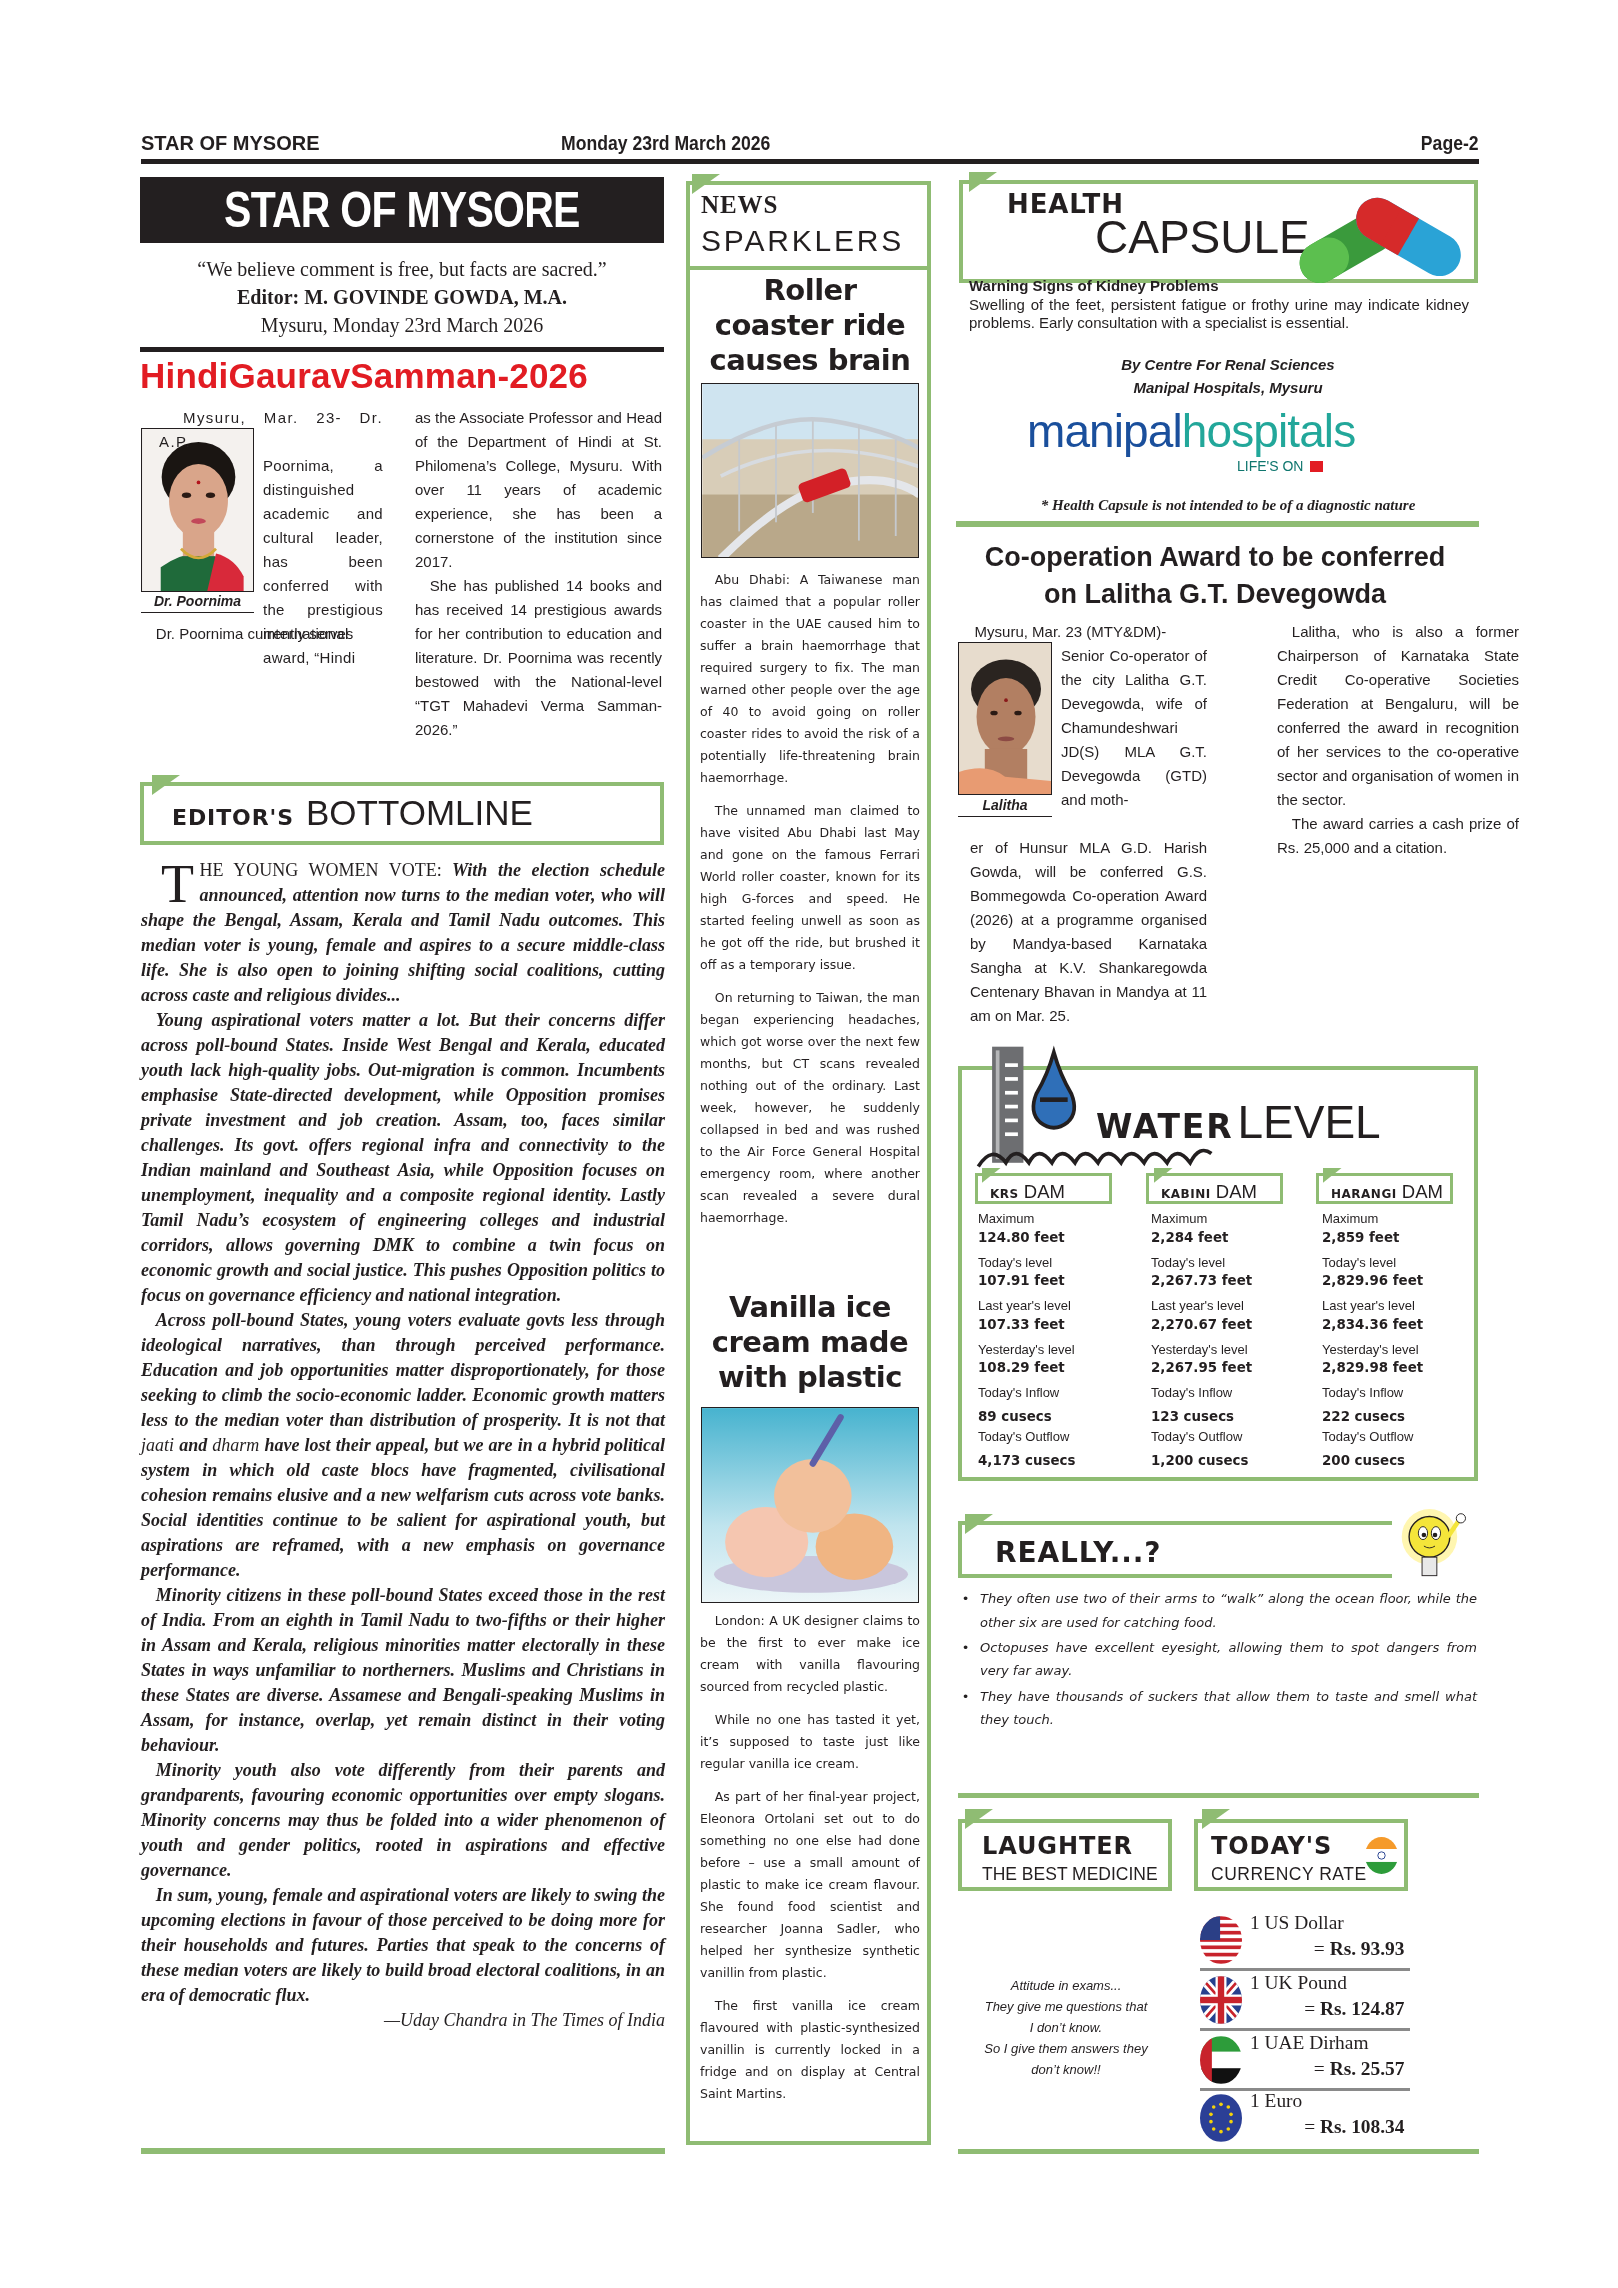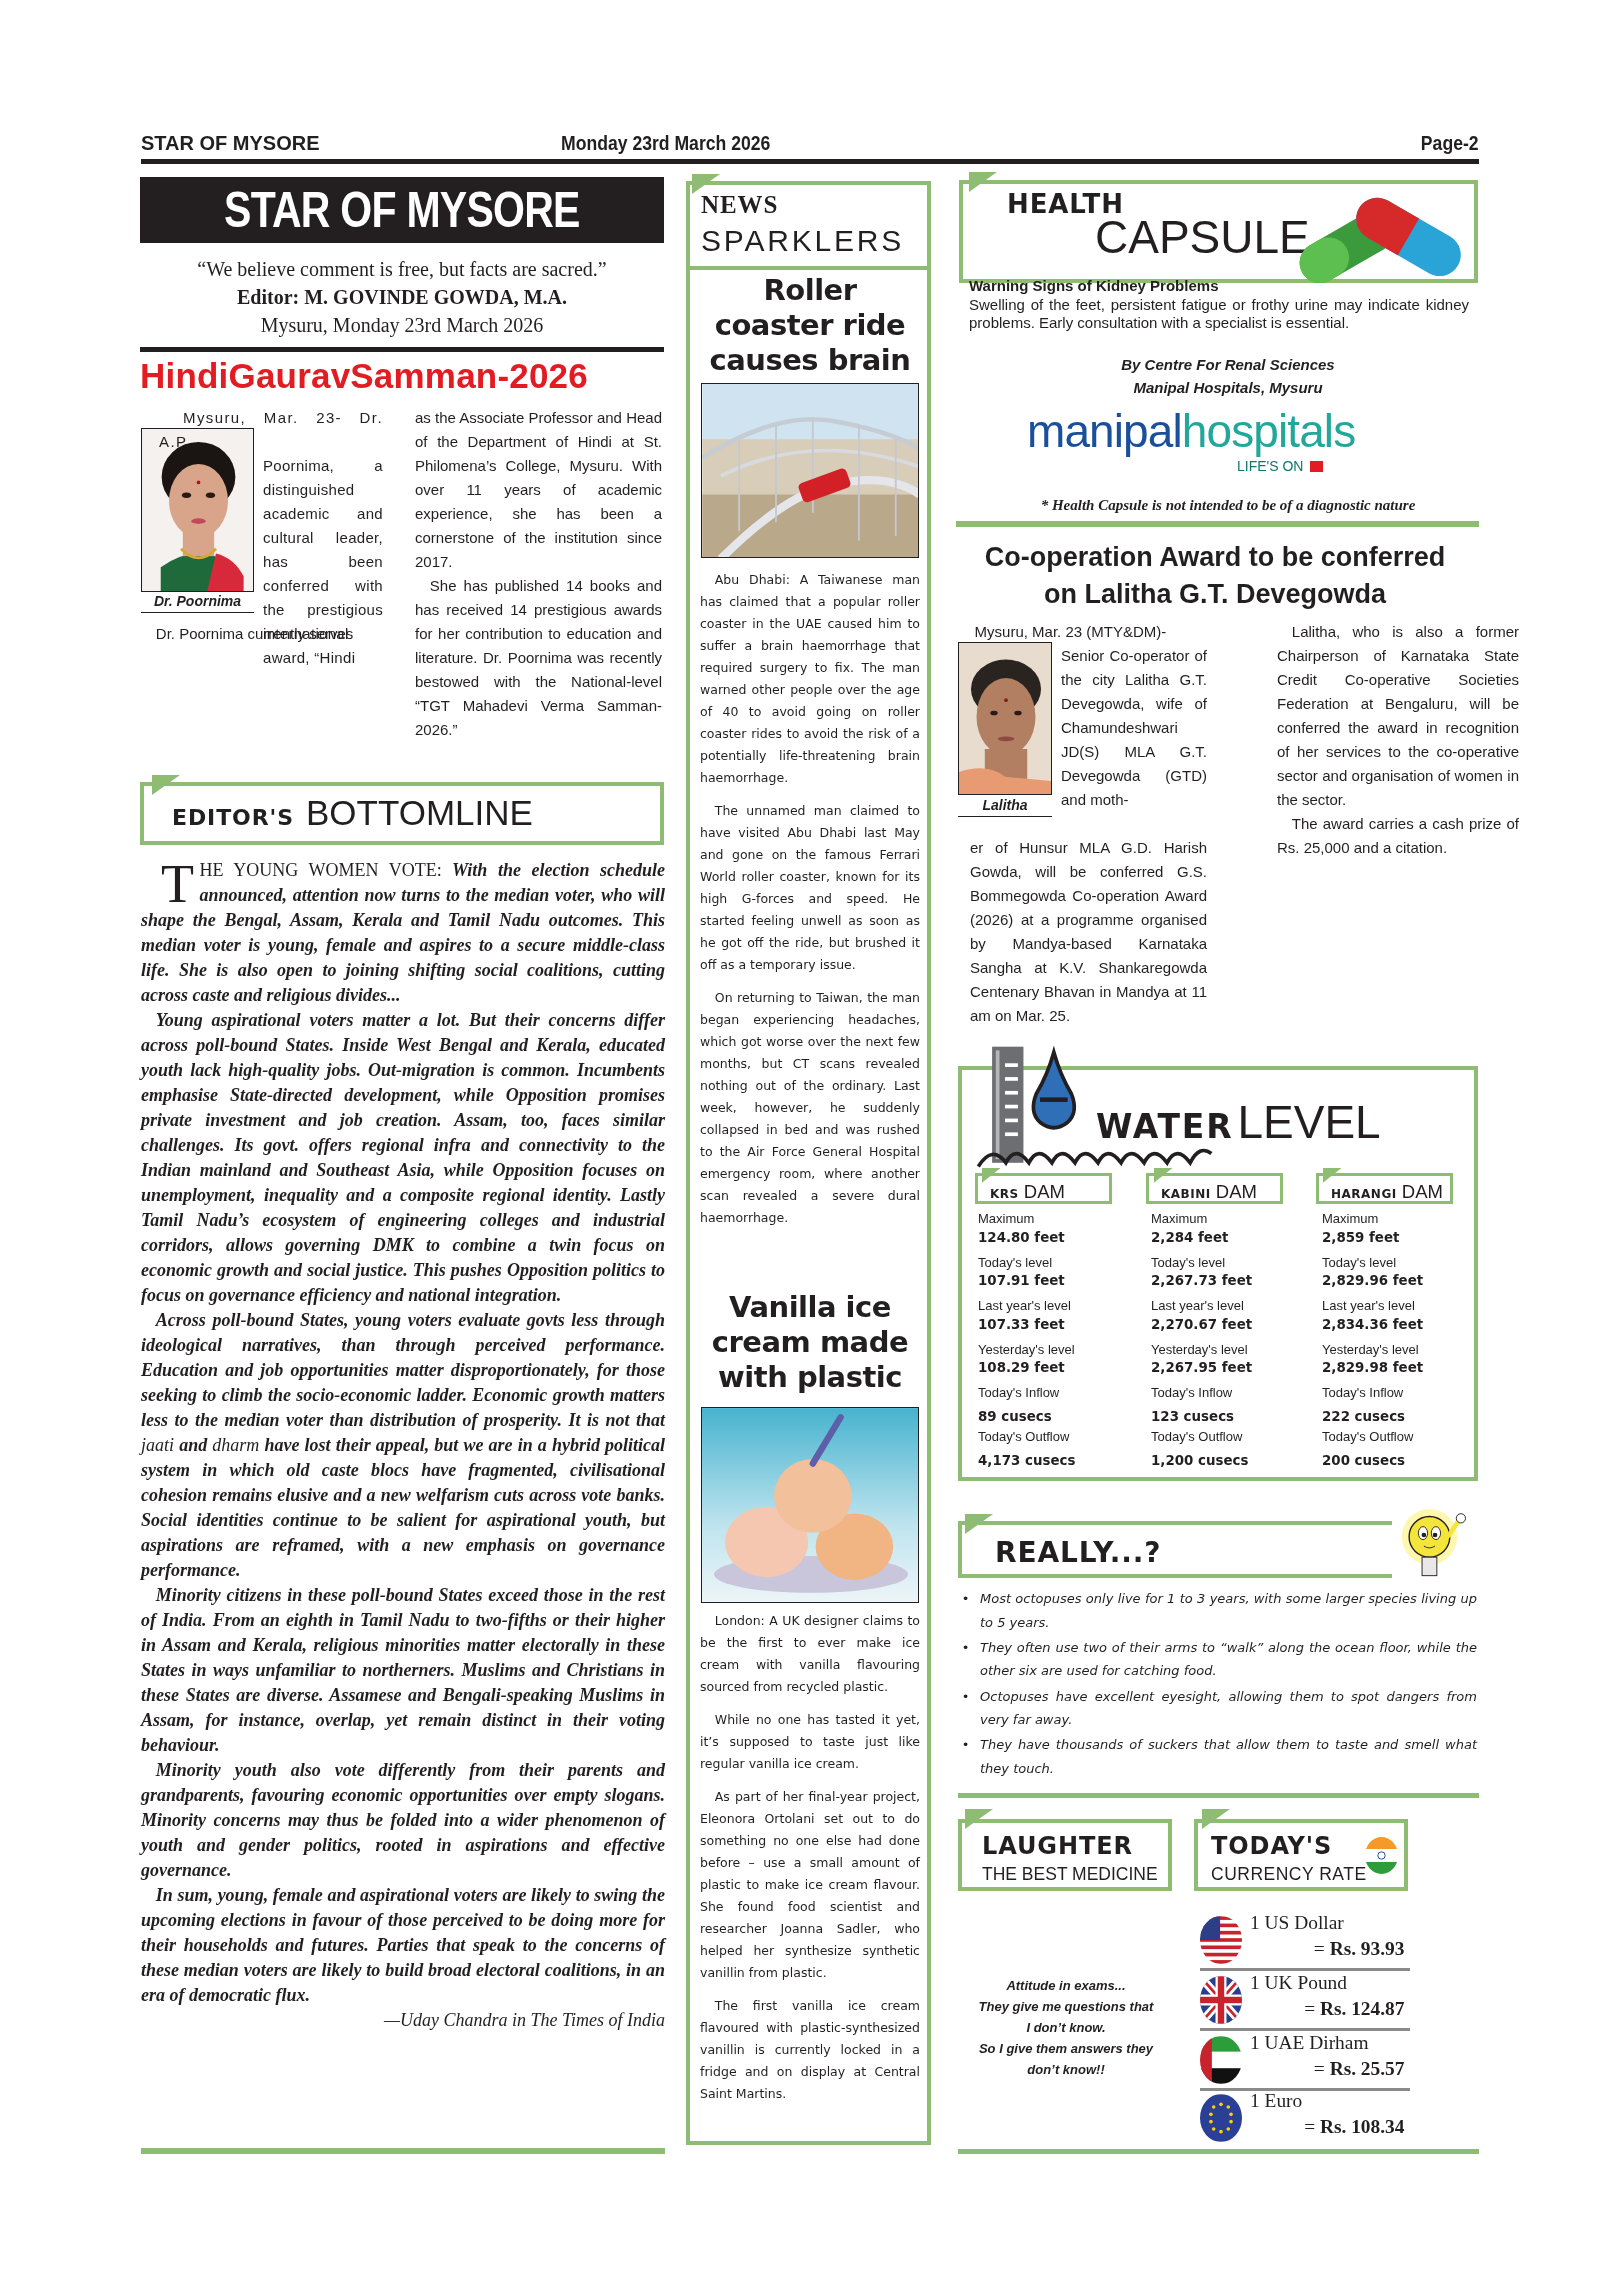--- a/index.html
+++ b/index.html
@@ -74,21 +74,21 @@
 
   
   .really-box { position: absolute; left: 958px; top: 1521px; width: 434px; height: 57px; border: 4.6px solid #8fbc73; border-right: none; background: #fff; }
   .really-list { position: absolute; left: 960px; top: 1587px; width: 517px; font-family: "DejaVu Sans", sans-serif; font-style: italic; font-size: 13px; line-height: 23.5px; text-align: justify; list-style: none; }
   .really-list li { position: relative; padding-left: 20px; margin-bottom: 1.8px; }
   .really-list li::before { content: "\2022"; position: absolute; left: 1.8px; top: 0; font-style: normal; }
 
   
   .laugh-box { position: absolute; left: 958px; top: 1819px; width: 214px; height: 72px; border: 4.6px solid #8fbc73; }
   .cur-box { position: absolute; left: 1194px; top: 1819px; width: 214px; height: 72px; border: 4.6px solid #8fbc73; }
-  .joke { position: absolute; left: 969px; top: 1975px; width: 194px; text-align: center; font-family: "Liberation Sans", sans-serif; font-style: italic; font-weight: bold; font-size: 13px; line-height: 21px; }
+  .joke { position: absolute; left: 969px; top: 1975px; width: 194px; text-align: center; font-family: "Liberation Sans", sans-serif; font-style: italic; font-weight: normal; font-size: 13px; line-height: 21px; }
   .cur-row { position: absolute; left: 1196px; width: 214px; height: 61px; }
   .cur-row .flag { position: absolute; left: 3.7px; top: 5.5px; width: 42px; height: 48px; border-radius: 50%; overflow: hidden; }
   .cur-row .nm { position: absolute; left: 54px; top: 1.8px; font-family: "Liberation Serif", serif; font-size: 19.4px; }
   .cur-row .val { position: absolute; right: 5.5px; top: 28px; font-family: "Liberation Serif", serif; font-size: 19.4px; }
   .cur-row .val b { font-weight: bold; }
   .cur-row .sep { position: absolute; left: 3.7px; right: 0; bottom: 0; height: 2.8px; background: #8a8a8a; }
 </style>
 </head>
 <body>
 
@@ -367,21 +367,20 @@
   <ellipse cx="27" cy="26" rx="5" ry="7" fill="#fff" stroke="#231f20"></ellipse>
   <ellipse cx="41" cy="26" rx="5" ry="7" fill="#fff" stroke="#231f20"></ellipse>
   <circle cx="28" cy="28" r="2.5" fill="#231f20"></circle>
     <circle cx="40" cy="28" r="2.5" fill="#231f20"></circle>
   <path d="M28 40 Q34 44 40 40" stroke="#231f20" fill="none"></path>
   <rect x="26" y="52" width="16" height="20" fill="#e8e8e8" stroke="#231f20"></rect>
   <path d="M54 30 L66 12" stroke="#f4e53a" stroke-width="5"></path>
   <circle cx="68" cy="10" r="5" fill="#fff" stroke="#231f20"></circle>
 </svg>
 <ul class="really-list">
-  <li>Most octopuses only live for 1 to 3 years, with some larger species living up to 5 years.</li>
   <li>They often use two of their arms to “walk” along the ocean floor, while the other six are used for catching food.</li>
   <li>Octopuses have excellent eyesight, allowing them to spot dangers from very far away.</li>
   <li>They have thousands of suckers that allow them to taste and smell what they touch.</li>
 </ul>
 <div class="green-rule" style="left:958px; top:1793px; width:521px; height:4.6px;"></div>
 
 <div class="laugh-box">
   <div class="heavy" style="position:absolute; left:20px; top:9.2px; font-size:24px;">LAUGHTER</div>
   <div class="light" style="position:absolute; left:20px; top:41px; font-size:17.5px;">THE BEST MEDICINE</div>
 </div>

